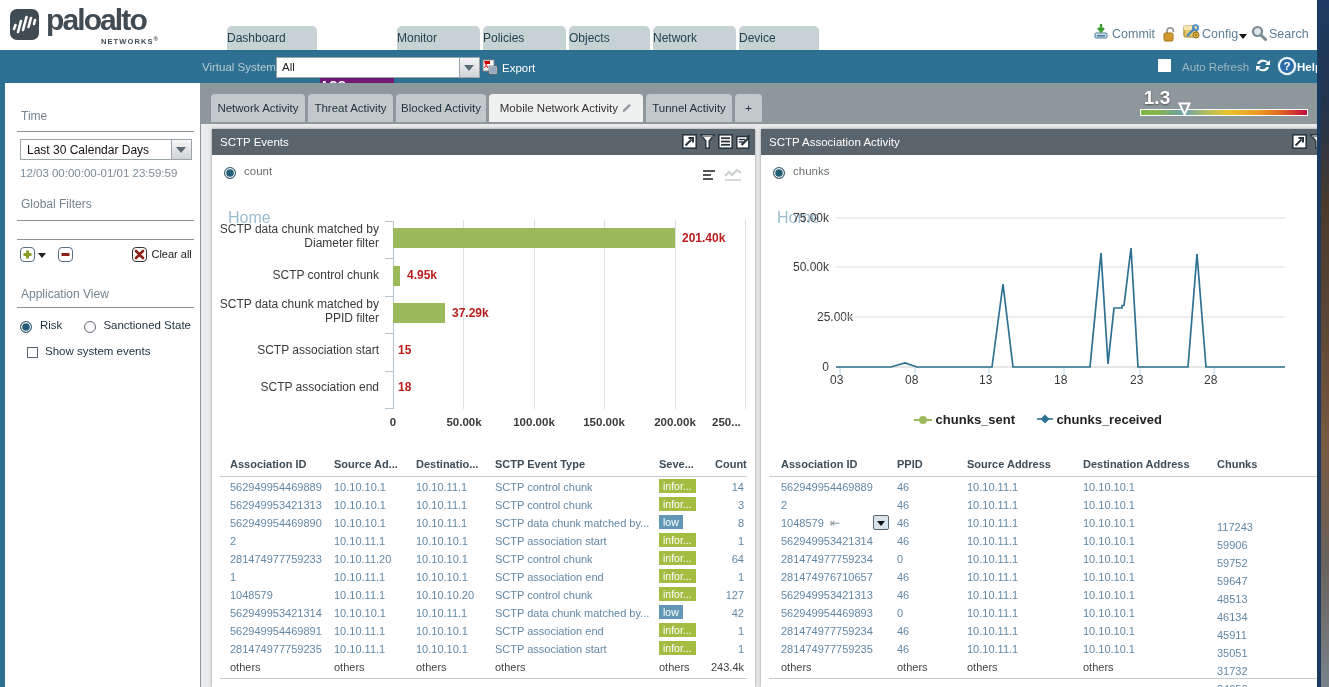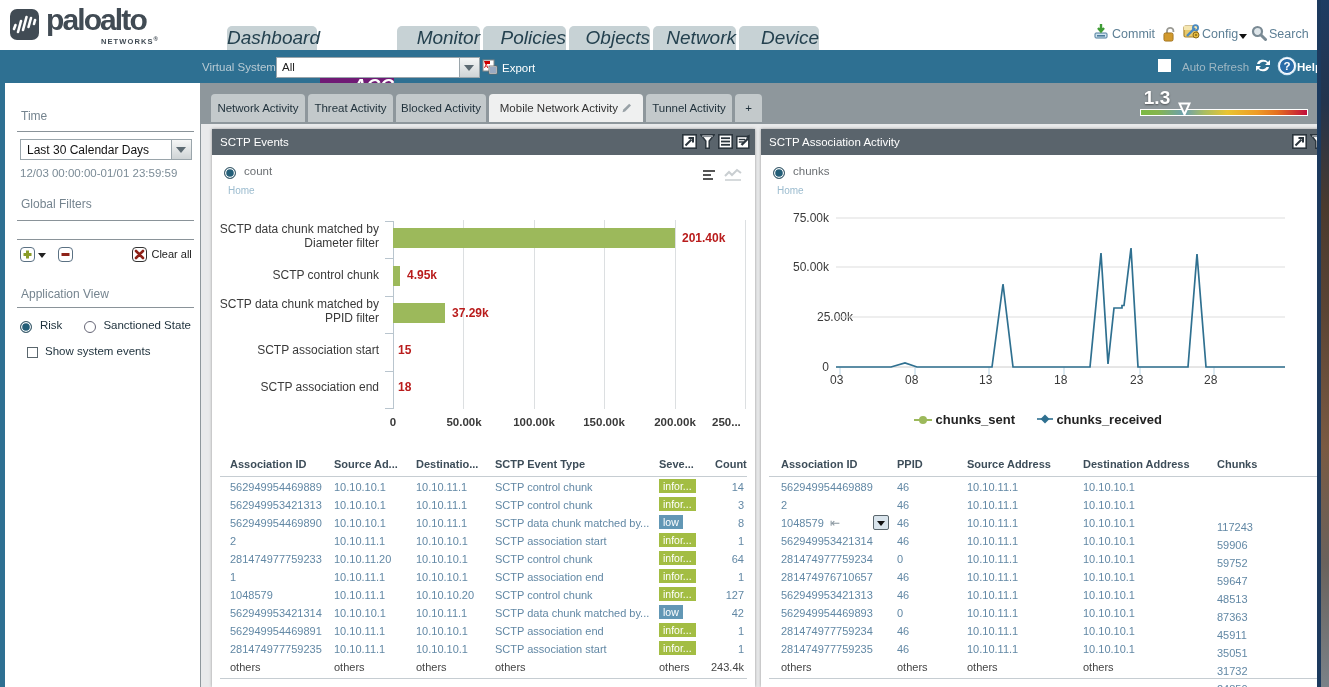--- a/index.html
+++ b/index.html
@@ -10,21 +10,21 @@
 
 #header { position:absolute; top:0; left:0; width:1329px; height:50px; background:#fff; }
 #tealbar { position:absolute; top:50px; left:0; width:1329px; height:33px; background:#2e7092; }
 
 
 #logobox { position:absolute; left:10px; top:9px; width:29px; height:31px; background:#414b54; border-radius:7px; }
 #logotext { position:absolute; left:46px; top:3px; font-size:30px; font-weight:bold; color:#414b54; letter-spacing:-1.9px; }
 #logonet { position:absolute; left:101px; top:36px; font-size:7.5px; font-weight:bold; color:#414b54; letter-spacing:1.1px; }
 
 
-.navtab { position:absolute; top:26px; height:24px; background:#c7d2d5; color:#24414f; font-size:19px; text-align:right; line-height:24px; border-radius:5px 5px 0 0;font-style:italic; }
+.navtab { position:absolute; top:26px; height:24px; background:#c7d2d5; color:#24414f; font-size:12px; text-align:left; line-height:24px; border-radius:5px 5px 0 0; }
 .navtab.active { background:#701a75; color:#fff; top:24px; height:26px; line-height:28px; font-weight:bold;margin-top:48px; }
 
 
 #hdr-right { position:absolute; top:0; left:1085px; width:232px; height:50px; font-size:12.5px; color:#5d7f95; }
 
 
 #vsys-label { position:absolute; left:202px; top:61px; font-size:11.5px; color:#b9cbd4; }
 #vsys-dd { position:absolute; left:276px; top:57px; width:204px; height:21px; background:#fff; border:1px solid #9aa5ab; }
 #vsys-dd .txt { position:absolute; left:5px; top:3px; font-size:11.5px; color:#222; }
 #vsys-dd .btn { position:absolute; right:0; top:0; width:20px; height:19px; background:linear-gradient(#f5f6f6,#cfd4d6); border-left:1px solid #9aa5ab; }
@@ -53,21 +53,21 @@
 
 
 .panel { position:absolute; top:129px; background:#fff; box-shadow:0 0 3px rgba(0,0,0,.35); }
 .panel-hdr { position:absolute; top:0; left:0; right:0; height:26px; background:#5a646c; color:#fff; font-size:11.5px; line-height:26px; padding-left:8px; }
 #panelL { left:212px; width:543px; height:558px; }
 #panelR { left:761px; width:604px; height:558px; }
 
 
 .radio { display:inline-block; width:12px; height:12px; border:1px solid #667; border-radius:50%; background:#fff; vertical-align:-2px; }
 .radio.sel { border:1px solid #44606e; box-shadow:inset 0 0 0 1.2px #fff; background:#235e78; }
-.home { color:#9cbccf; font-size:10px; }
+.home { color:#9cbccf; font-size:16px;margin-top:24px; }
 
 
 #barchart { position:absolute; left:0; top:0; width:534px; height:310px; }
 #barchart .cat { position:absolute; right:367px; width:210px; text-align:right; font-size:12px; color:#3a3a3a; line-height:14px; }
 #barchart .bar { position:absolute; left:181px; height:20px; background:#9cb95b; }
 #barchart .val { position:absolute; font-size:12px; font-weight:bold; color:#b91c1c; }
 #barchart .xlab { position:absolute; font-size:11.5px; font-weight:bold; color:#3a3a3a; text-align:center; }
 .glines { position:absolute; left:181px; top:91px; width:353px; height:189px; }
 .glines::before { content:""; position:absolute; left:0; top:1px; width:1px; height:188px; background:#b9c5ce; }
 .gl { position:absolute; top:0; width:1px; height:189px; background:#dcdfe1; }
@@ -565,21 +565,21 @@
           <div>10.10.10.1</div>
           <div>10.10.10.1</div>
           <div class="oth">others</div>
       </div>
       <div class="col" style="left:456px;margin-top:40px;">
         <div>117243</div>
           <div>59906</div>
           <div>59752</div>
           <div>59647</div>
           <div>48513</div>
-          <div>87363</div>
+          <div>46134</div>
           <div>45911</div>
           <div>35051</div>
           <div>31732</div>
           <div>24850</div>
           <div>26671</div>
       </div>
       <div class="brule"></div>
     </div>
   </div>
 

